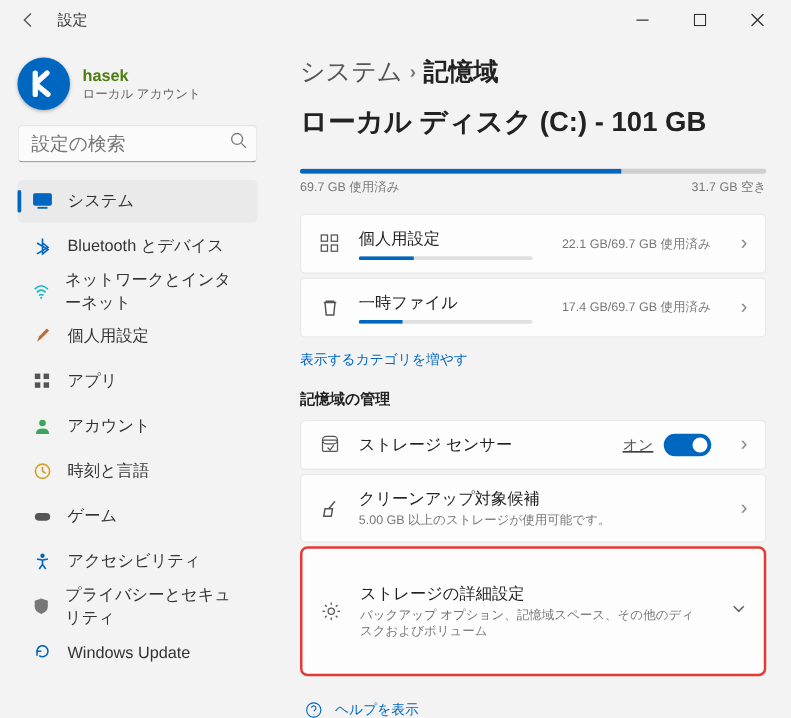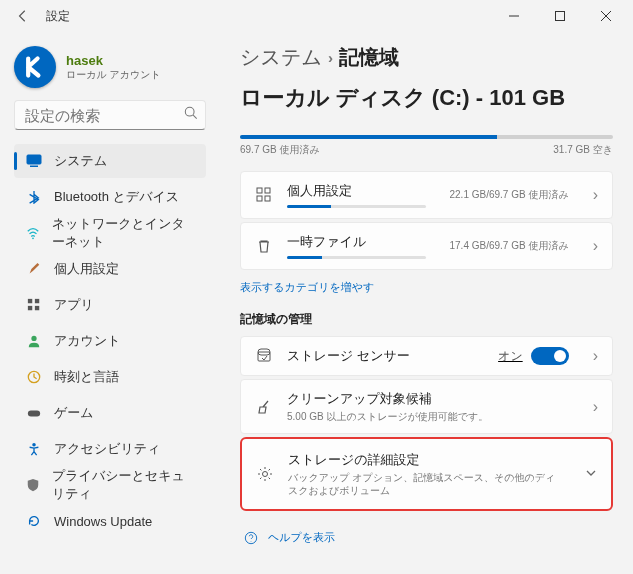--- a/index.html
+++ b/index.html
@@ -26,21 +26,21 @@
 .nav-item .ni-ico { width: 16px; height: 16px; display: flex; align-items: center; justify-content: center; }
 .main { flex: 1; padding: 12px 20px; overflow-y: auto; }
 .breadcrumb { font-size: 20px; font-weight: 600; color: #222; margin-bottom: 12px; display: flex; align-items: center; gap: 6px; }
 .breadcrumb .sub { font-weight: 400; color: #555; }
 .breadcrumb .chev { font-size: 15px; color: #777; }
 .disk-title { font-size: 22px; font-weight: 700; color: #222; margin-bottom: 22px; }
 .disk-bar { width: 100%; height: 4px; background: #d0d0d0; border-radius: 2px; overflow: hidden; margin-bottom: 4px; }
 .disk-fill { height: 100%; background: #0067c0; width: 69%; }
 .disk-labels { display: flex; justify-content: space-between; font-size: 10px; color: #777; margin-bottom: 14px; }
 .card { background: #fdfdfd; border: 1px solid #e9e9e9; border-radius: 4px; padding: 10px 14px; display: flex; align-items: center; gap: 14px; margin-bottom: 3px; cursor: pointer; }
-.card.highlighted { border: 2px solid #e53935; border-radius: 6px; padding: 12px 14px; }
+.card.highlighted { border: 2px solid #e53935; border-radius: 6px; padding: 27px 14px; }
 .card-ico { width: 18px; height: 18px; display: flex; align-items: center; justify-content: center; color: #555; flex-shrink: 0; }
 .card-body { flex: 1; }
 .card-title { font-size: 13px; color: #222; }
 .card-sub { font-size: 10px; color: #777; line-height: 1.3; margin-top: 2px; }
 .card-bar { width: 100%; height: 3px; background: #e0e0e0; border-radius: 2px; margin-top: 5px; overflow: hidden; }
 .card-right { font-size: 10px; color: #777; white-space: nowrap; margin-left: 10px; }
 .card-chev { color: #888; margin-left: 10px; }
 .link { font-size: 11px; color: #0067c0; cursor: pointer; display: block; margin: 10px 0 16px; }
 .section-h { font-size: 12px; font-weight: 600; color: #222; margin-bottom: 8px; }
 .toggle-wrap { display: flex; align-items: center; gap: 8px; text-decoration: underline; }

